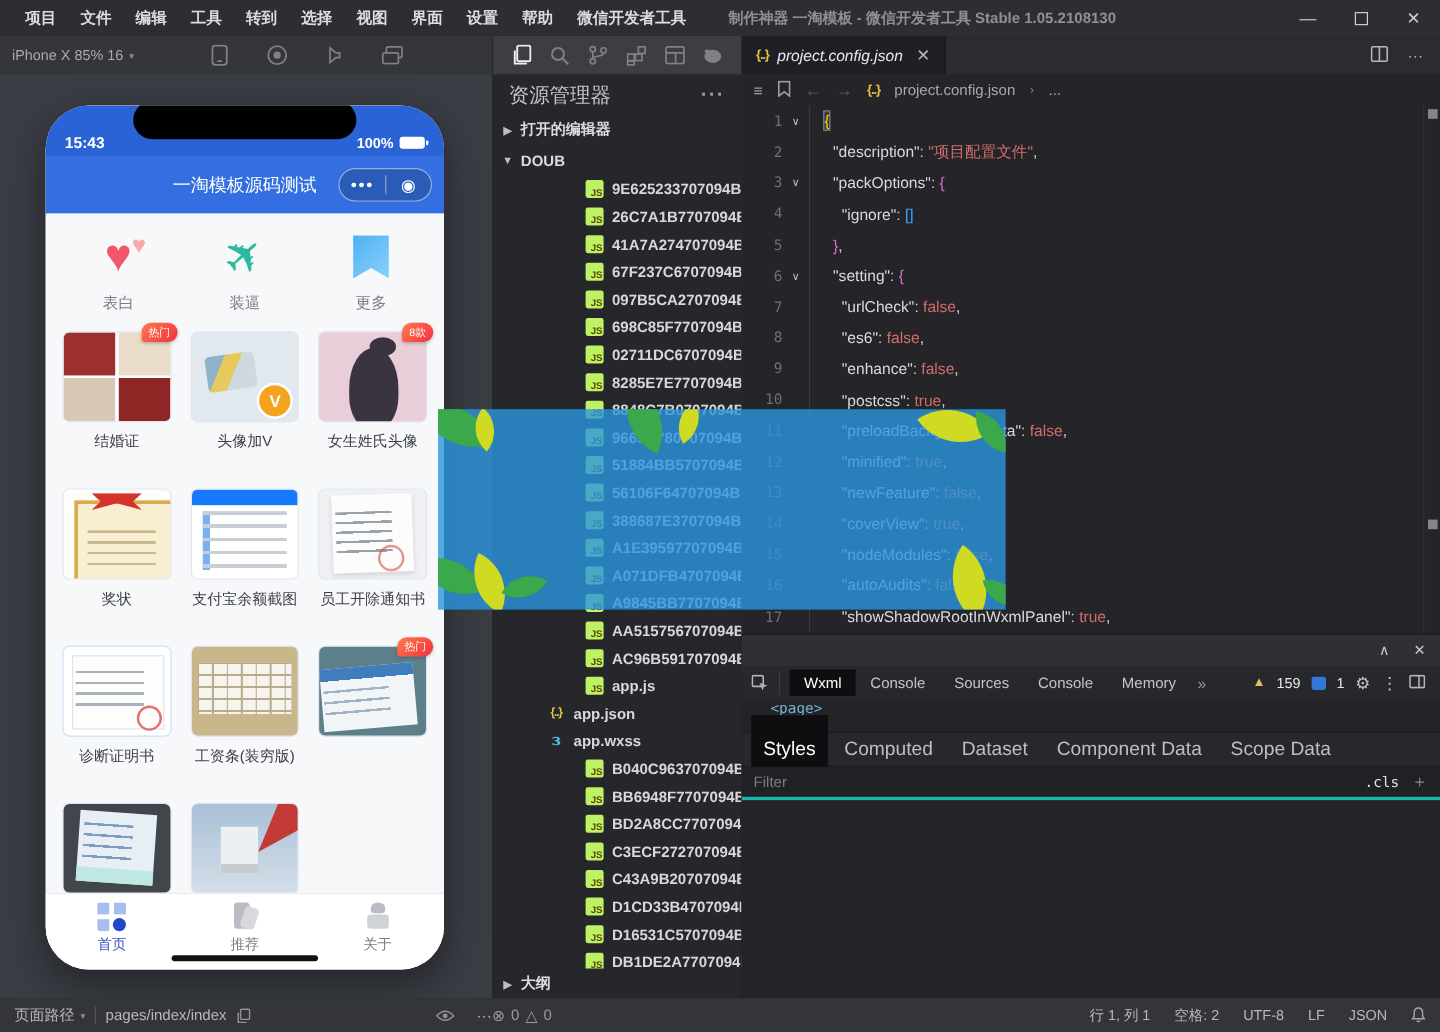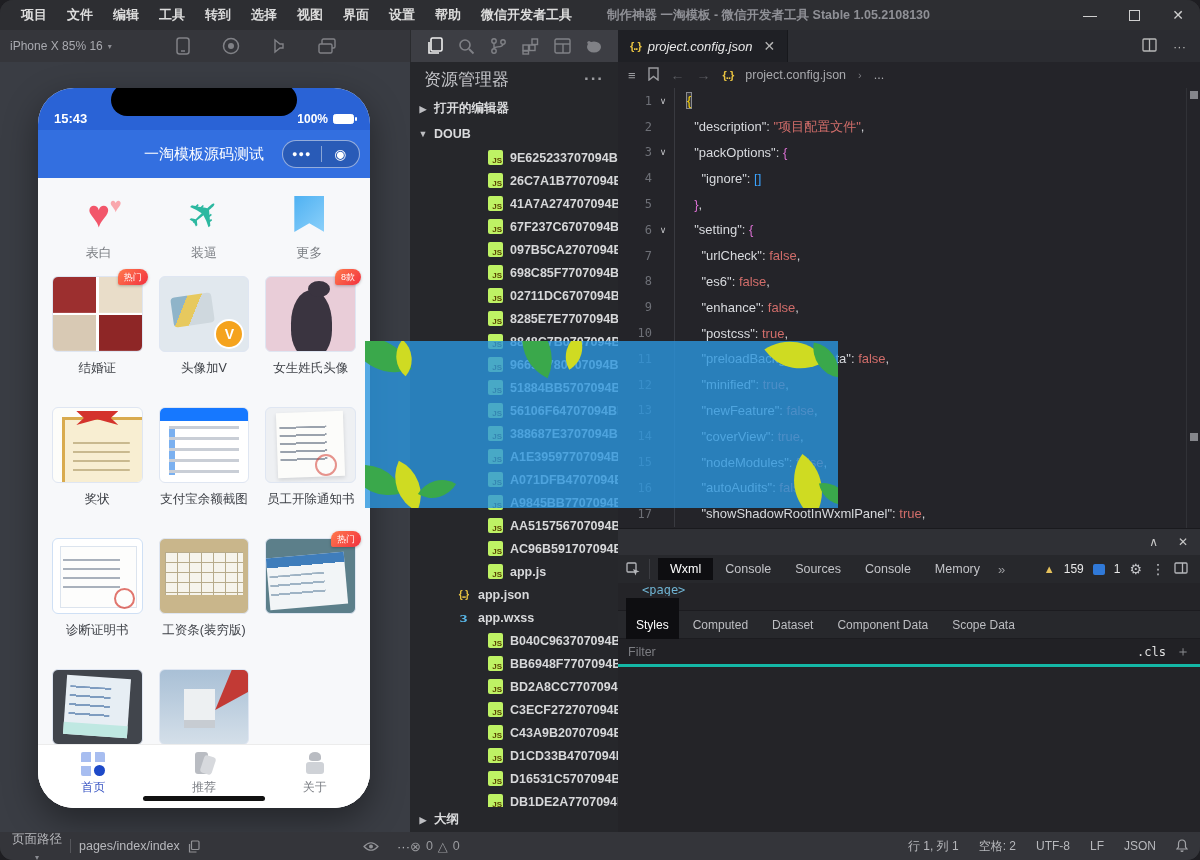--- a/index.html
+++ b/index.html
@@ -1,17 +1,17 @@
 <!DOCTYPE html>
 <html><head>
 <meta charset="utf-8">
 <style>
   *{margin:0;padding:0;box-sizing:border-box;font-family:"Liberation Sans",sans-serif;}
   html,body{background:#1e1e22;}
-  #app{position:relative;width:1200px;height:860px;overflow:hidden;background:#2d2e32;color:#ccc;font-size:13px;border-radius:13px;}
+  #app{position:relative;width:1200px;height:860px;overflow:hidden;background:#2d2e32;color:#ccc;font-size:13px;}
 
   
   #titlebar{position:absolute;left:0;top:0;width:1200px;height:30px;background:#2d2e32;display:flex;align-items:center;padding-left:12px;}
   #menu-bar{display:flex;gap:2px;}
   .menu-item{color:#dcdcdc;font-weight:700;font-size:13px;padding:0 9px;line-height:30px;cursor:default;}
   #win-title{color:#8f9096;font-size:12.5px;margin-left:26px;font-weight:700;white-space:nowrap;}
   #win-controls{margin-left:auto;display:flex;align-items:center;height:30px;}
   .winbtn{width:44px;height:30px;display:flex;align-items:center;justify-content:center;color:#cfcfcf;font-size:14px;}
   .winbtn .sq{width:11px;height:11px;border:1.5px solid #cfcfcf;display:block;}
 
@@ -158,21 +158,21 @@
   #devtools-bar .right{margin-left:auto;display:flex;align-items:center;gap:9px;padding-right:6px;}
   .warn-tri{color:#e5c15c;font-size:11px;}
   .warn-num{color:#e8e8e8;font-size:12px;}
   .bubble{width:12px;height:11px;background:#3079d8;border-radius:2px;position:relative;}
   .bubble:after{content:"";position:absolute;left:2px;bottom:-3px;border:3px solid transparent;border-top-color:#3079d8;}
   .dt-ico{color:#c3c4c8;font-size:14px;}
   #wxml-sliver{height:13px;overflow:hidden;flex:none;background:#242428;}
   #wxml-sliver span{font-family:"DejaVu Sans Mono",monospace;font-size:12px;color:#6fb3d2;padding-left:24px;display:block;line-height:15px;}
   #elements-strip{height:15px;background:#242428;border-bottom:1px solid #1c1c20;flex:none;}
   #style-tabs{height:28px;background:#27282c;display:flex;align-items:center;padding:0 8px;gap:4px;flex:none;border-bottom:1px solid #1c1c20;}
-  .st-tab{padding:20px 10px;color:#bdbec2;font-size:12px;}
+  .st-tab{padding:20px 10px;color:#bdbec2;font-size:16px;}
   .st-tab.active{background:#0e0e11;color:#fff;}
   #filter-row{height:28px;background:#212125;display:flex;align-items:center;padding:0 10px;gap:10px;flex:none;border-bottom:3px solid #14b8a6;}
   #filter-input{flex:1;background:transparent;border:none;outline:none;color:#cfcfcf;font-size:12.5px;}
   #filter-input::placeholder{color:#7c7d82;}
   #cls-label{color:#e0e0e0;font-family:"DejaVu Sans Mono",monospace;font-size:12px;}
   #plus-icon{color:#8a8b90;font-size:14px;}
   #dbg-rest{flex:1;background:#242428;}
 
   
   #statusbar{position:absolute;left:0;top:832px;width:1200px;height:28px;background:#34353a;display:flex;align-items:center;padding:0 12px;color:#b7b8bc;font-size:12.5px;}
@@ -705,21 +705,21 @@
     <div id="filter-row">
       <input id="filter-input" placeholder="Filter" style="">
       <span id="cls-label">.cls</span>
       <span id="plus-icon">＋</span>
     </div>
     <div id="dbg-rest"></div>
   </div>
 
   <div id="statusbar">
     <div class="sb-left">
-      <span style="display:flex;align-items:center;gap:5px;flex-direction:column;">
+      <span style="display:flex;align-items:center;gap:5px;">
         <span>页面路径</span>
           <span class="caret">▾</span>
       </span>
       <span class="sb-div"></span>
       <span>pages/index/index</span>
       <span class="sb-ico">
           <svg width="12" height="13" viewBox="0 0 12 13">
             <rect x="3.5" y="1" width="7.5" height="8.5" rx="1" fill="none" stroke="#a9aaae" stroke-width="1.2"></rect>
             <path d="M1.5 4 v8 h7" fill="none" stroke="#a9aaae" stroke-width="1.2"></path>
           </svg>

